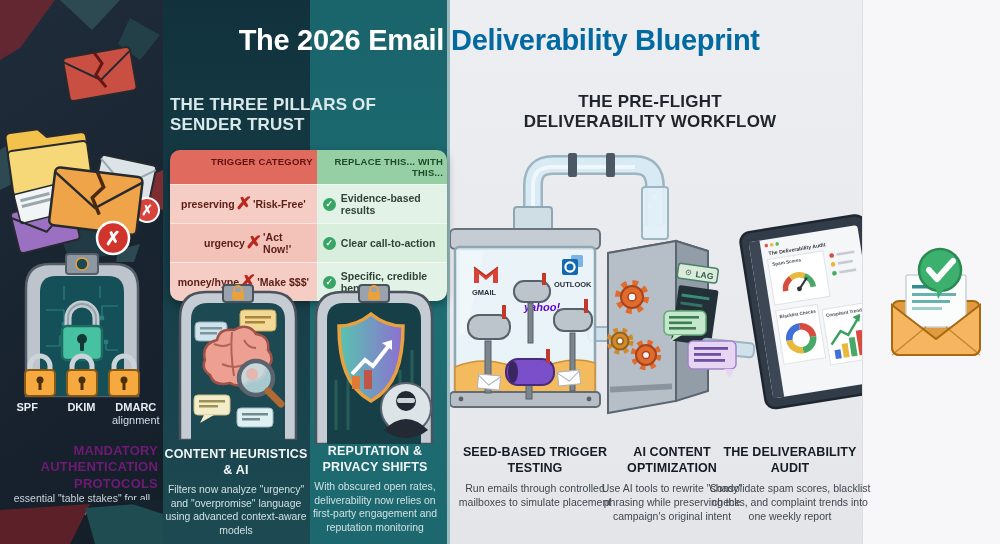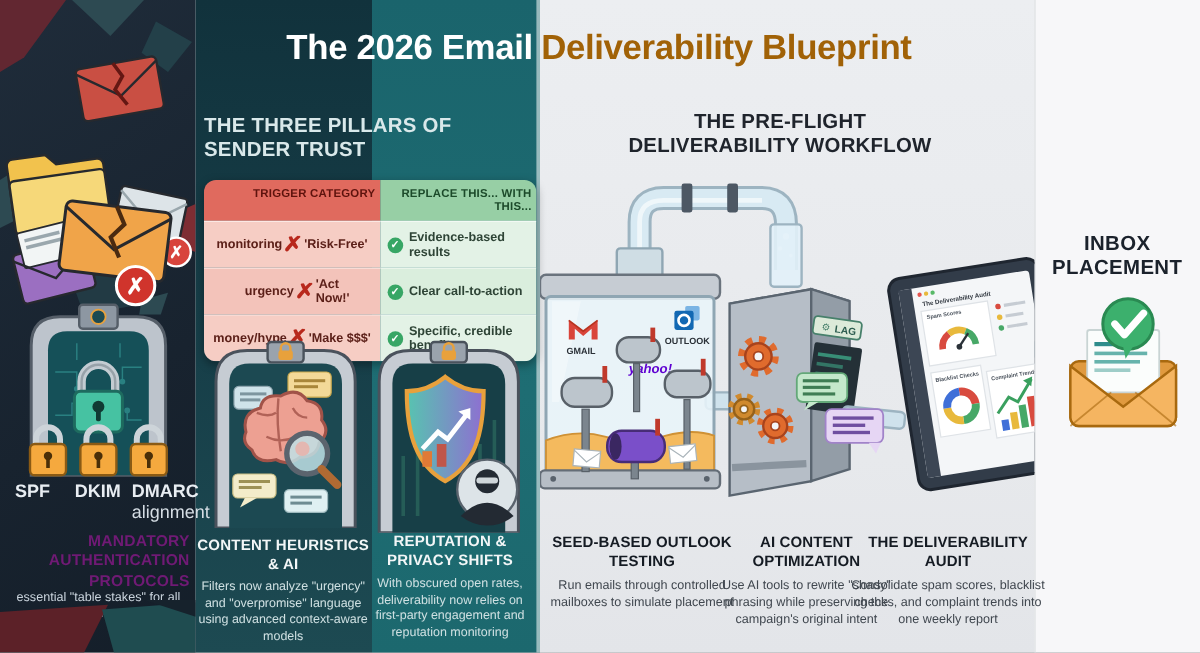--- a/index.html
+++ b/index.html
@@ -8,23 +8,23 @@
   .abs{position:absolute;}
   
   .bg-navy{left:0;top:0;width:163px;height:544px;background:linear-gradient(145deg,#1f2c3a 0%,#18232f 60%,#141e29 100%);}
   .bg-teal-dark{left:163px;top:0;width:147px;height:544px;background:linear-gradient(180deg,#11323c 0%,#173f49 55%,#1d4a52 100%);}
   .bg-teal{left:310px;top:0;width:140px;height:544px;background:linear-gradient(180deg,#1a646c 0%,#1e6d73 60%,#1c686e 100%);}
   .bg-light{left:450px;top:0;width:412px;height:544px;background:linear-gradient(180deg,#eceef1 0%,#e7e9ec 70%,#e3e5e9 100%);}
   .bg-right{left:862px;top:0;width:138px;height:544px;background:#f7f7f9;border-left:1px solid #dddfe2;}
   .divider-glow{left:447px;top:0;width:3px;height:544px;background:rgba(255,255,255,.55);}
   
   .title-left{top:24px;right:556px;font-size:29px;font-weight:bold;color:#ffffff;white-space:nowrap;letter-spacing:-.3px;}
-  .title-right{top:24px;left:451px;font-size:29px;font-weight:bold;color:#a16207;white-space:nowrap;letter-spacing:-.3px;}
+  .title-right{top:24px;left:451px;font-size:29px;font-weight:bold;color:#0369a1;white-space:nowrap;letter-spacing:-.3px;}
   
-  .auth-labels{top:401px;left:0;width:163px;display:flex;justify-content:space-around;color:#e8edf2;font-size:15px;font-weight:bold;text-align:center;}
+  .auth-labels{top:401px;left:0;width:163px;display:flex;justify-content:space-around;color:#e8edf2;font-size:11px;font-weight:bold;text-align:center;}
   .auth-labels .lbl{width:52px;line-height:1.2;}
   .auth-labels .sub{font-weight:normal;color:#d5dde4;}
   .left-heading{top:443px;left:6px;width:152px;text-align:right;color:#701a75;font-size:13px;font-weight:bold;line-height:1.25;letter-spacing:.2px;}
   .left-sub{top:492px;left:8px;width:148px;text-align:center;color:#c9d3dc;font-size:10.5px;line-height:1.25;}
   
   .pillars-heading{top:95px;left:170px;width:215px;color:#d9e8ea;font-size:17px;font-weight:bold;line-height:1.18;letter-spacing:.2px;}
   .trigger-table{top:150px;left:170px;width:277px;border-radius:10px;overflow:hidden;
                  display:grid;grid-template-columns:53% 47%;box-shadow:0 3px 8px rgba(0,0,0,.35);font-size:10.5px;}
   .tt-h{padding:6px 4px;text-align:right;font-weight:bold;font-size:9.5px;letter-spacing:.2px;}
   .tt-h1{background:#e06a5e;color:#5e130d;}
@@ -176,21 +176,21 @@
     <polygon points="120,0 163,0 163,14" fill="#16222c"></polygon>
   </svg>
 
   <div class="abs pillars-heading">THE THREE PILLARS OF SENDER TRUST</div>
 
   <div class="abs trigger-table">
     <div class="tt-h tt-h1">TRIGGER CATEGORY</div>
     <div class="tt-h tt-h2">REPLACE THIS... WITH THIS...</div>
 
     <div class="tt-c tt-left">
-      <span>monitoring</span>
+      <span>preserving</span>
       <span class="xmark">✗</span>
       <span>'Risk-Free'</span>
     </div>
     <div class="tt-c tt-right">
       <span class="chk">✓</span>
       <span>Evidence-based results</span>
     </div>
 
     <div class="tt-c tt-left alt">
       <span>urgency</span>
@@ -463,33 +463,32 @@
         <rect x="80" y="119" width="6" height="14" fill="#e8b93c"></rect>
         <rect x="88" y="114" width="6" height="19" fill="#47a867"></rect>
         <rect x="96" y="108" width="6" height="25" fill="#d84b3f"></rect>
         <polyline points="70,118 81,106 88,111 102,94" fill="none" stroke="#3aa05f" stroke-width="2.5"></polyline>
         <polygon points="103,92 95,94 101,100" fill="#3aa05f"></polygon>
       </g>
     </g>
   </svg>
 
   <div class="abs step step1">
-    <div class="step-h">SEED-BASED OUTLOOK TESTING</div>
+    <div class="step-h">SEED-BASED TRIGGER TESTING</div>
     <div class="step-b">Run emails through controlled mailboxes to simulate placement</div>
   </div>
   <div class="abs step step2">
     <div class="step-h">AI CONTENT OPTIMIZATION</div>
     <div class="step-b">Use AI tools to rewrite "shady" phrasing while preserving the campaign's original intent</div>
   </div>
   <div class="abs step step3">
     <div class="step-h">THE DELIVERABILITY AUDIT</div>
     <div class="step-b">Consolidate spam scores, blacklist checks, and complaint trends into one weekly report</div>
   </div>
 
-  <div class="abs result-heading">INBOX PLACEMENT</div>
   <svg class="abs" style="left:880px;top:243px;" width="112" height="118" viewBox="0 0 112 118">
     <g>
       <rect x="12" y="58" width="88" height="54" rx="7" fill="#e09a3f" stroke="#a8690f" stroke-width="2"></rect>
       <rect x="26" y="32" width="60" height="52" rx="2" fill="#fbfdfc" stroke="#c9d4d4" stroke-width="1.5"></rect>
       <rect x="32" y="42" width="22" height="3.5" fill="#2f8d8c"></rect>
       <rect x="32" y="50" width="44" height="3" fill="#67b3ac"></rect>
       <rect x="32" y="57" width="38" height="3" fill="#67b3ac"></rect>
       <rect x="32" y="64" width="30" height="3" fill="#9fcdc8"></rect>
       <path d="M12 62 L56 96 L100 62 L100 105 a7 7 0 0 1 -7 7 H19 a7 7 0 0 1 -7 -7 Z" fill="#f5b561" stroke="#a8690f" stroke-width="2"></path>
       <path d="M12 112 L46 84 M100 112 L66 84" fill="none" stroke="#a8690f" stroke-width="1.5" opacity=".6"></path>

